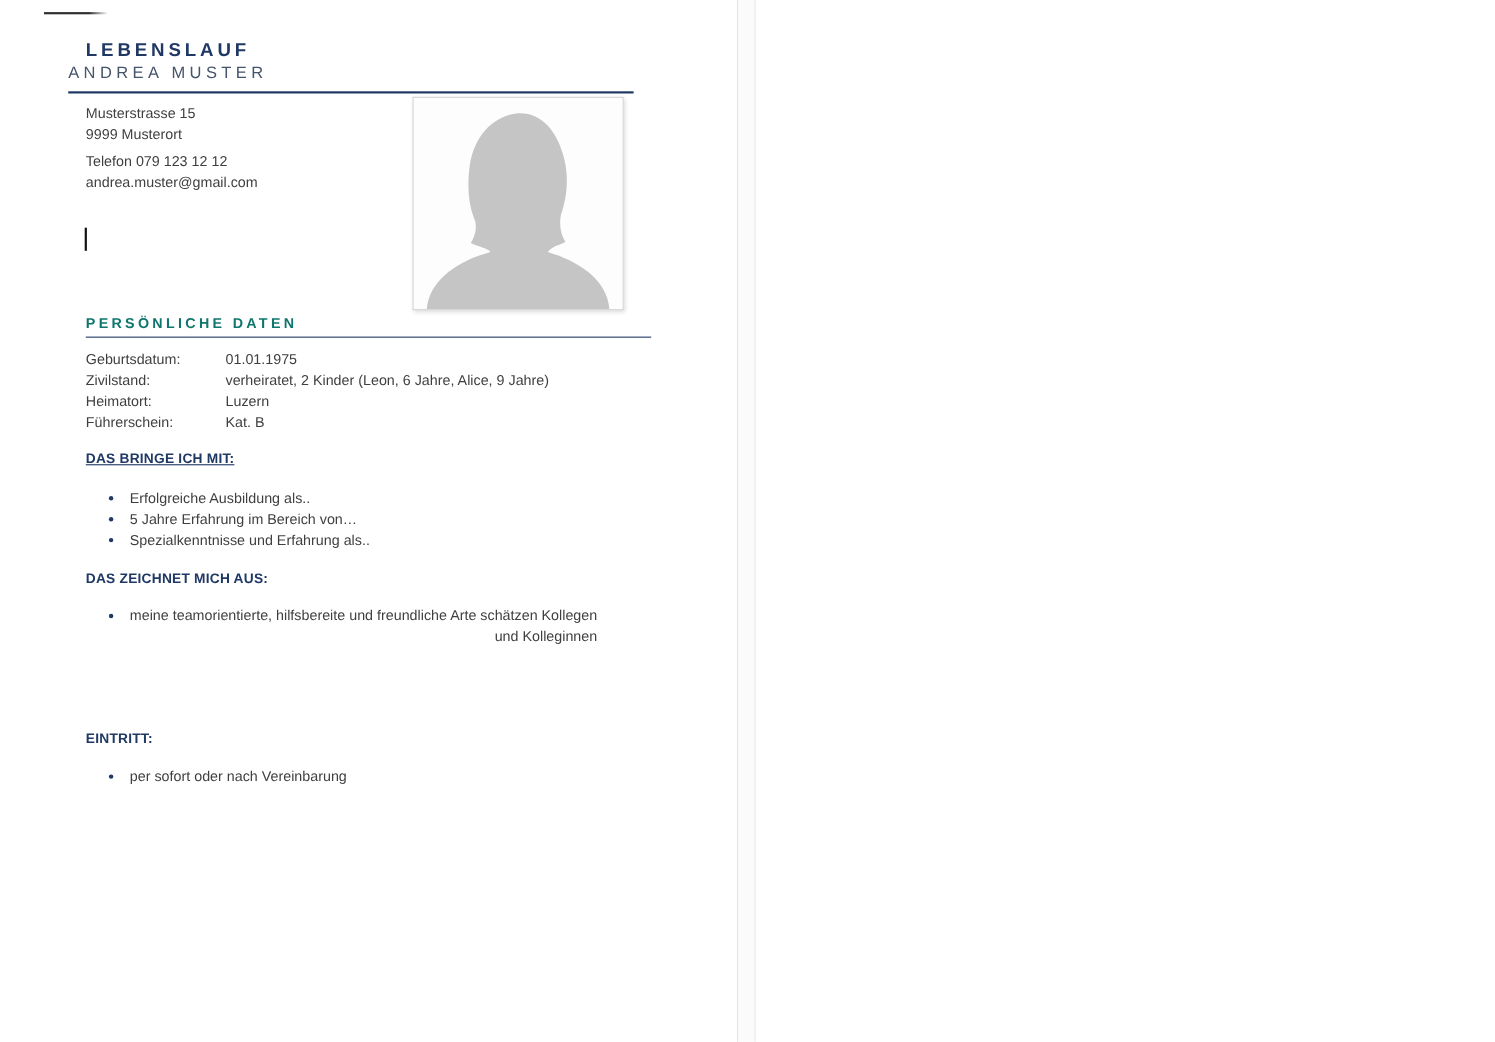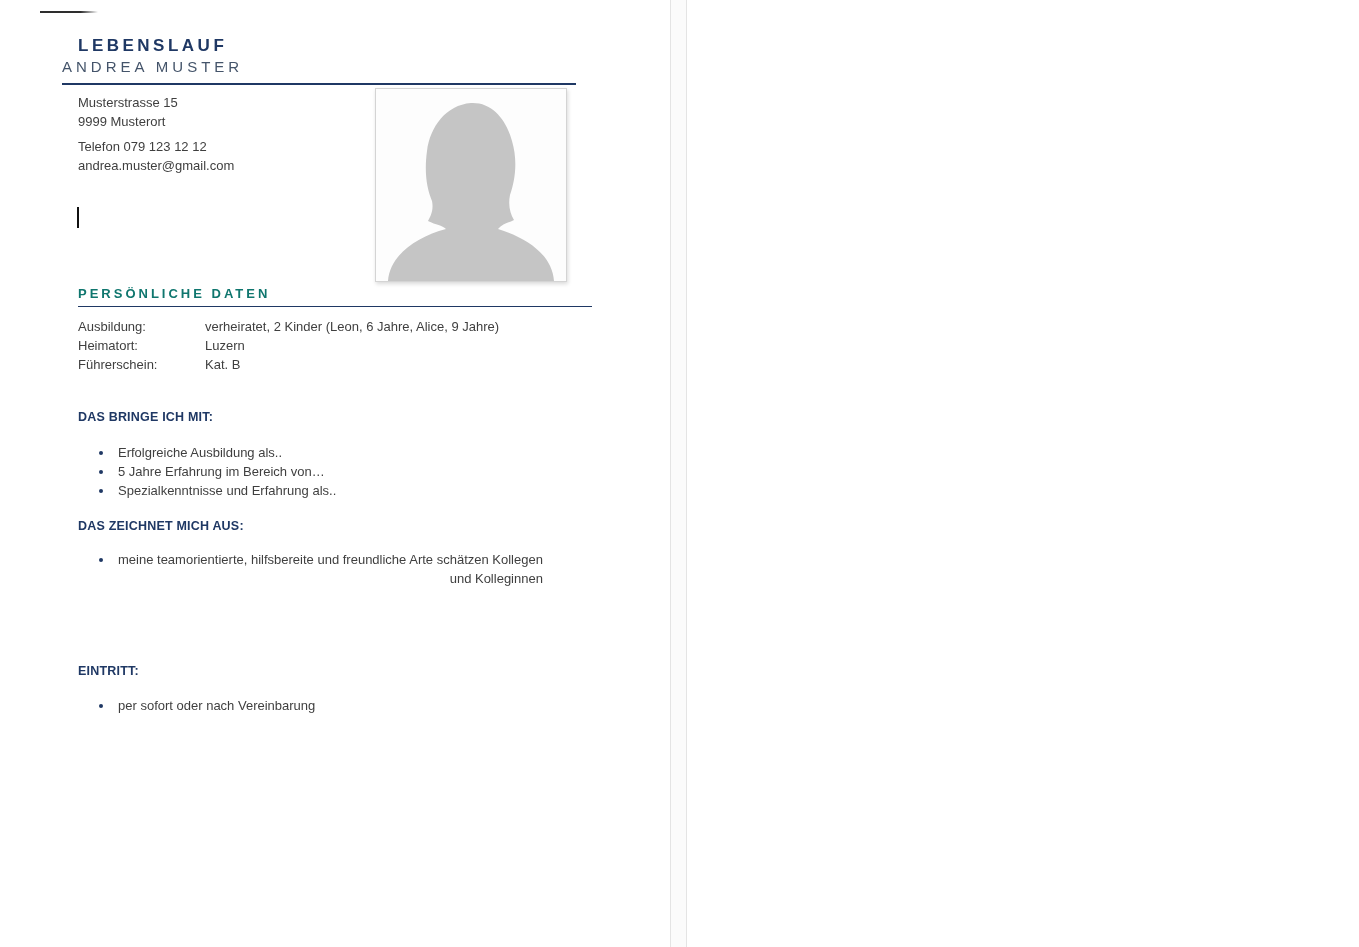--- a/index.html
+++ b/index.html
@@ -83,34 +83,38 @@
         C176 164 148 148 122 140
         C126 135 132 134 138 131 C134 124 132 116 134 106
         C139 92 142 72 136 52 C130 30 116 13 95 14 Z"></path>
     </svg>
   </div>
 
   <div class="abs sec-head" style="left:78px; top:286px;">PERSÖNLICHE DATEN</div>
 
   <div class="abs" style="left:78px; top:317px;">
     <div class="kv-row">
-      <span class="kv-label">Ausbildung:</span>
+      <span class="kv-label">Geburtsdatum:</span>
+      <span>01.01.1975</span>
+    </div>
+    <div class="kv-row">
+      <span class="kv-label">Zivilstand:</span>
       <span>verheiratet, 2 Kinder (Leon, 6 Jahre, Alice, 9 Jahre)</span>
     </div>
     <div class="kv-row">
       <span class="kv-label">Heimatort:</span>
       <span>Luzern</span>
     </div>
     <div class="kv-row">
       <span class="kv-label">Führerschein:</span>
       <span>Kat. B</span>
     </div>
   </div>
 
-  <div class="abs sub-head" style="left:78px; top:410px;">DAS BRINGE ICH MIT:</div>
+  <div class="abs sub-head" style="left:78px; top:410px;text-decoration:underline;">DAS BRINGE ICH MIT:</div>
   <div class="abs" style="left:78px; top:443px;">
     <div class="li">
       <span class="dot"></span>
       <span class="li-text">Erfolgreiche Ausbildung als..</span>
     </div>
     <div class="li">
       <span class="dot"></span>
       <span class="li-text">5 Jahre Erfahrung im Bereich von…</span>
     </div>
     <div class="li">

